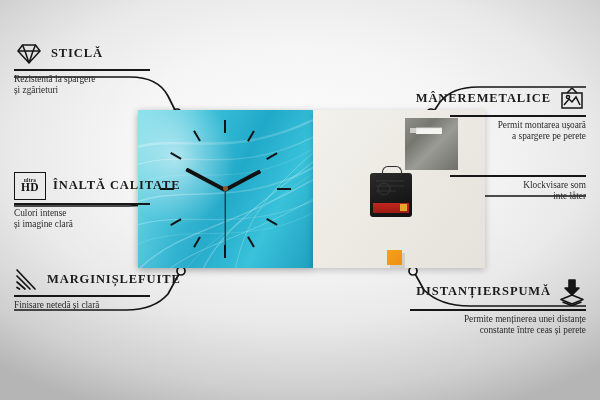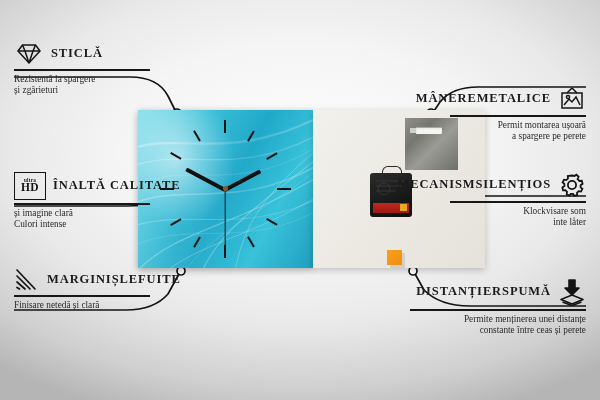--- a/index.html
+++ b/index.html
@@ -210,22 +210,22 @@
       <div class="hd ico">
         <span class="u">ultra</span>
         <span class="h">HD</span>
       </div>
       <div class="titles">
         <span class="t2">ÎNALTĂ CALITATE</span>
       </div>
     </div>
     <div class="rule" style="width:136px;"></div>
     <div class="sub">
+      <div>Culori intense</div>
       <div>și imagine clară</div>
-      <div>Culori intense</div>
     </div>
   </div>
 
   <div class="feat left" style="left:14px;top:268px;width:136px;">
     <div class="head">
       <svg class="ico" width="26" height="24" viewBox="0 0 26 24">
         <g stroke="#141414" stroke-width="1.7" fill="none" stroke-linecap="round">
           <path d="M3,2 L21,21"></path>
           <path d="M3,8 L16,21"></path>
           <path d="M3,14 L11,21"></path>
@@ -260,35 +260,20 @@
       </svg>
     </div>
     <div class="rule" style="width:136px;"></div>
     <div class="sub">
       <div>Permit montarea ușoară</div>
       <div>a spargere pe perete</div>
     </div>
   </div>
 
   <div class="feat right" style="left:450px;top:172px;width:136px;">
-    <div class="head">
-      <div class="titles">
-        <span class="t1">MECANISM</span>
-        <span class="t2">SILENȚIOS</span>
-      </div>
-      <svg class="ico" width="28" height="26" viewBox="0 0 28 26">
-        <g stroke="#141414" stroke-width="1.8" fill="none">
-          <path d="M14,3.5 L16.6,4 L18.4,2.6 L20.6,4.8 L19.6,7 L21.4,9 L23.8,8.8 L24.6,11.8 L22.6,13.2
-                   L22.6,15.4 L24.4,16.8 L23,19.6 L20.7,19.2 L19,20.8 L19.2,23.2 L16.2,23.8 L15,21.8
-                   L12.8,21.8 L11.4,23.6 L8.7,22.2 L9,19.9 L7.4,18.2 L5,18.4 L4.4,15.4 L6.4,14.1
-                   L6.4,11.9 L4.6,10.5 L6,7.7 L8.3,8.1 L10,6.5 L9.8,4.1 Z"></path>
-          <circle cx="14" cy="13" r="4.1"></circle>
-        </g>
-      </svg>
-    </div>
     <div class="rule" style="width:136px;"></div>
     <div class="sub">
       <div>Klockvisare som</div>
       <div>inte låter</div>
     </div>
   </div>
 
   <div class="feat right" style="left:410px;top:278px;width:176px;">
     <div class="head">
       <div class="titles">

